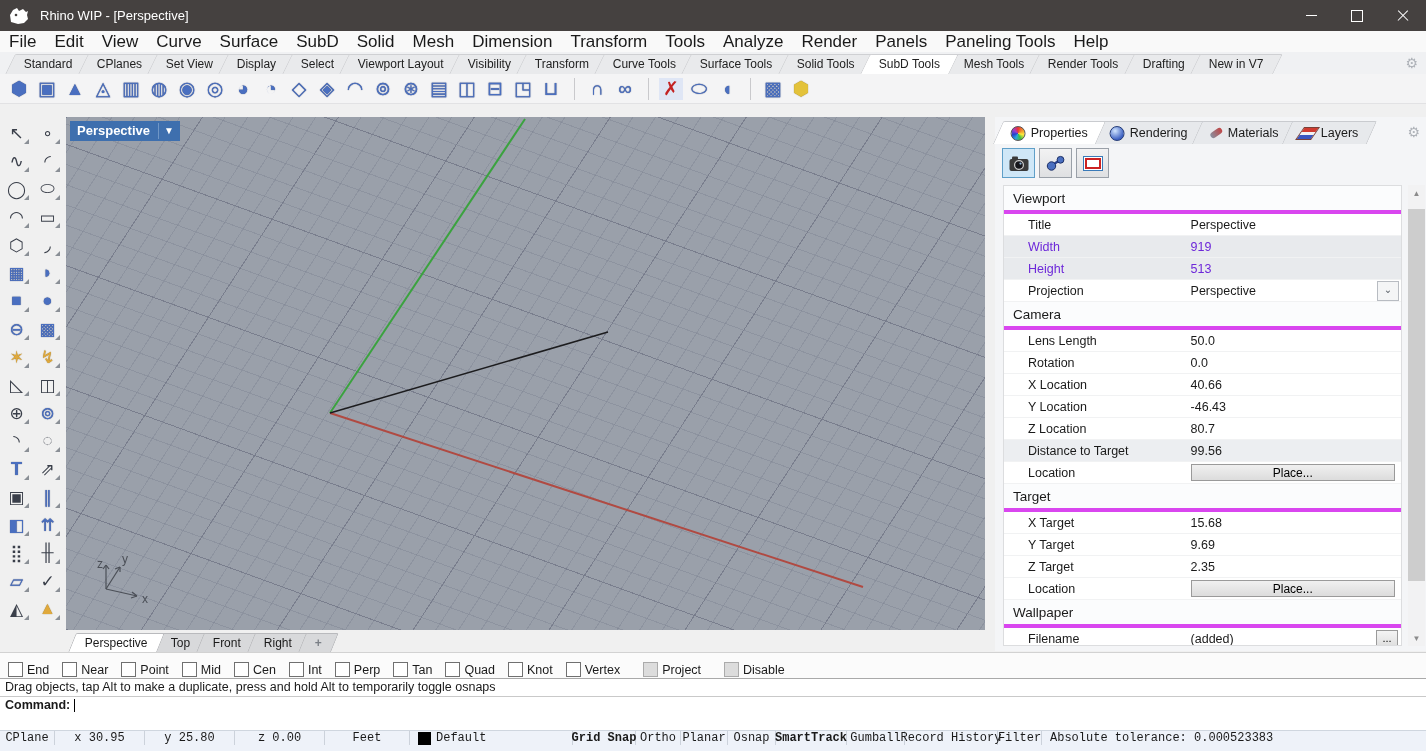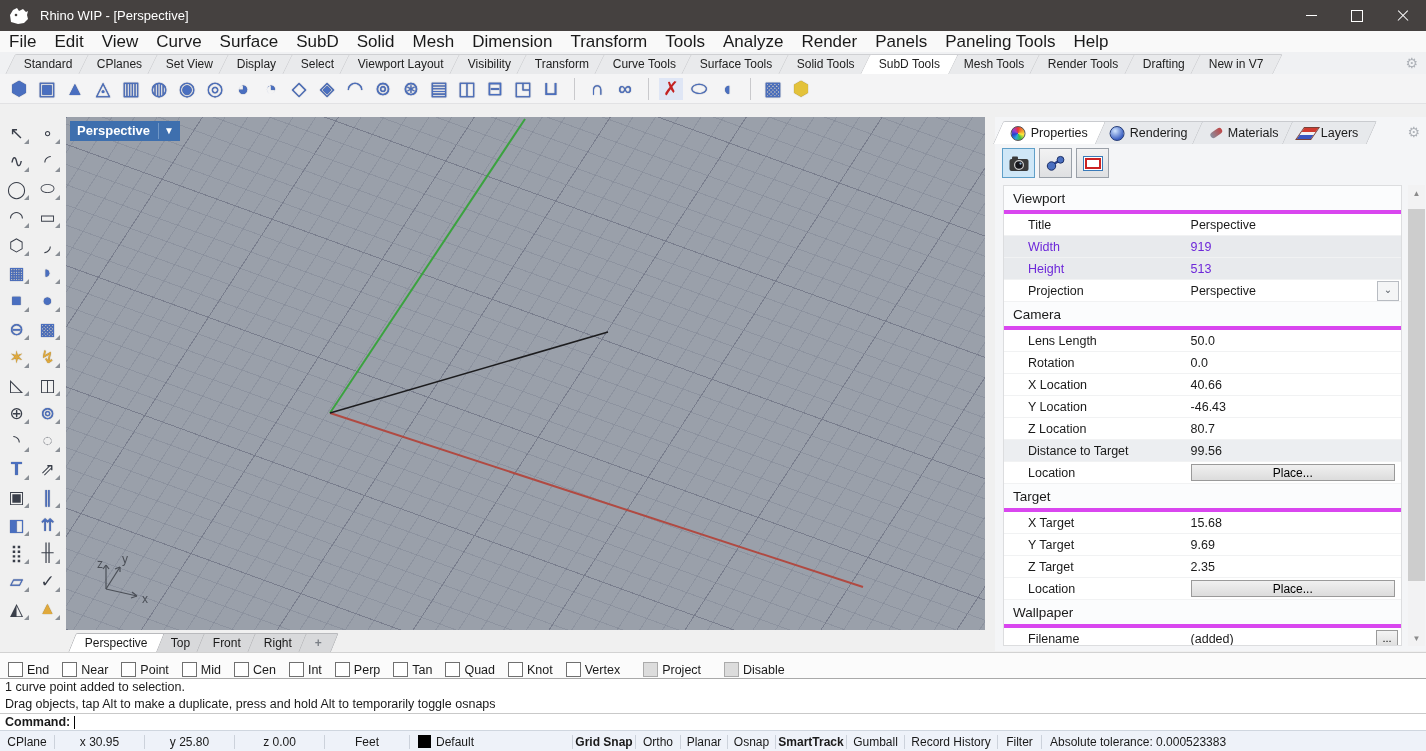--- a/index.html
+++ b/index.html
@@ -125,21 +125,21 @@
   .os-item.dim .os-box{background:#dcdcdc;border-color:#ababab}
   .os-item.gapL{margin-left:10px}
   
   .command{position:absolute;left:0;right:0;top:678px;height:52px;background:#fff;border-top:1px solid #a9a9a9;
            font-size:12.5px;}
   .cmd-line{height:17px;line-height:17px;padding-left:5px;white-space:nowrap}
   .cmd-prompt{height:16px;line-height:16px;padding-left:5px;border-top:1px solid #c9c9c9;font-weight:bold;display:flex;align-items:center}
   .caret{display:inline-block;width:1px;height:13px;background:#000;margin-left:4px}
   
   .statusbar{position:absolute;left:0;right:0;top:730px;height:21px;background:#eef2f9;border-top:1px solid #cfd6df;
-             display:flex;font-size:12px;align-items:center;}
+             display:flex;font-size:12px;align-items:flex-start;font-family:Liberation Mono, monospace;}
   .s-cell{border-right:1px solid #ccd2db;display:flex;align-items:center;justify-content:center;
           padding:0 4px;white-space:nowrap;box-sizing:border-box;}
   .s-cell.bold{font-weight:bold}
   .s-cell.left{justify-content:flex-start;padding-left:8px}
   .s-cell.grow{flex:1;border-right:none}
   .s-cell.swatch::before{content:"";width:13px;height:13px;background:#000;margin-right:5px;flex:0 0 auto}
 </style>
 </head>
 <body>
 
@@ -638,21 +638,20 @@
         <span>Project</span>
       </label>
 
       <label class="os-item dim gapL">
         <span class="os-box"></span>
         <span>Disable</span>
       </label>
     </div>
 
   <div class="command">
-    <div class="cmd-line">1 curve point added to selection.</div>
     <div class="cmd-line">Drag objects, tap Alt to make a duplicate, press and hold Alt to temporarily toggle osnaps</div>
     <div class="cmd-prompt">
       <span>Command:</span>
       <span class="caret"></span>
     </div>
   </div>
 
   <div class="statusbar">
 
   <div class="s-cell" style="width: 55px;">

